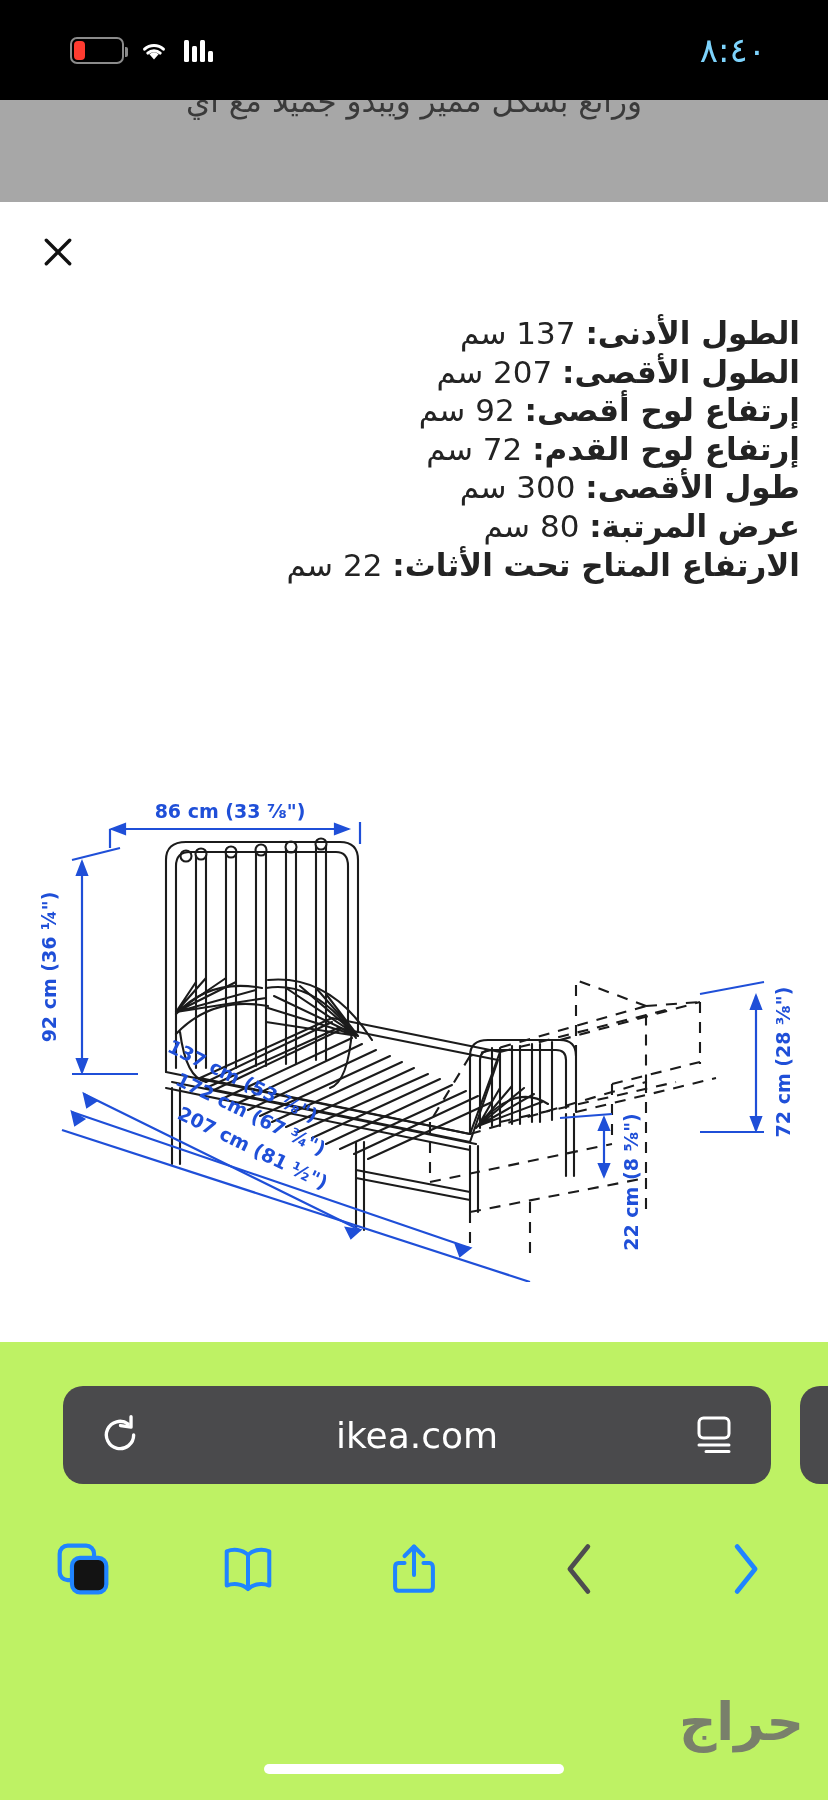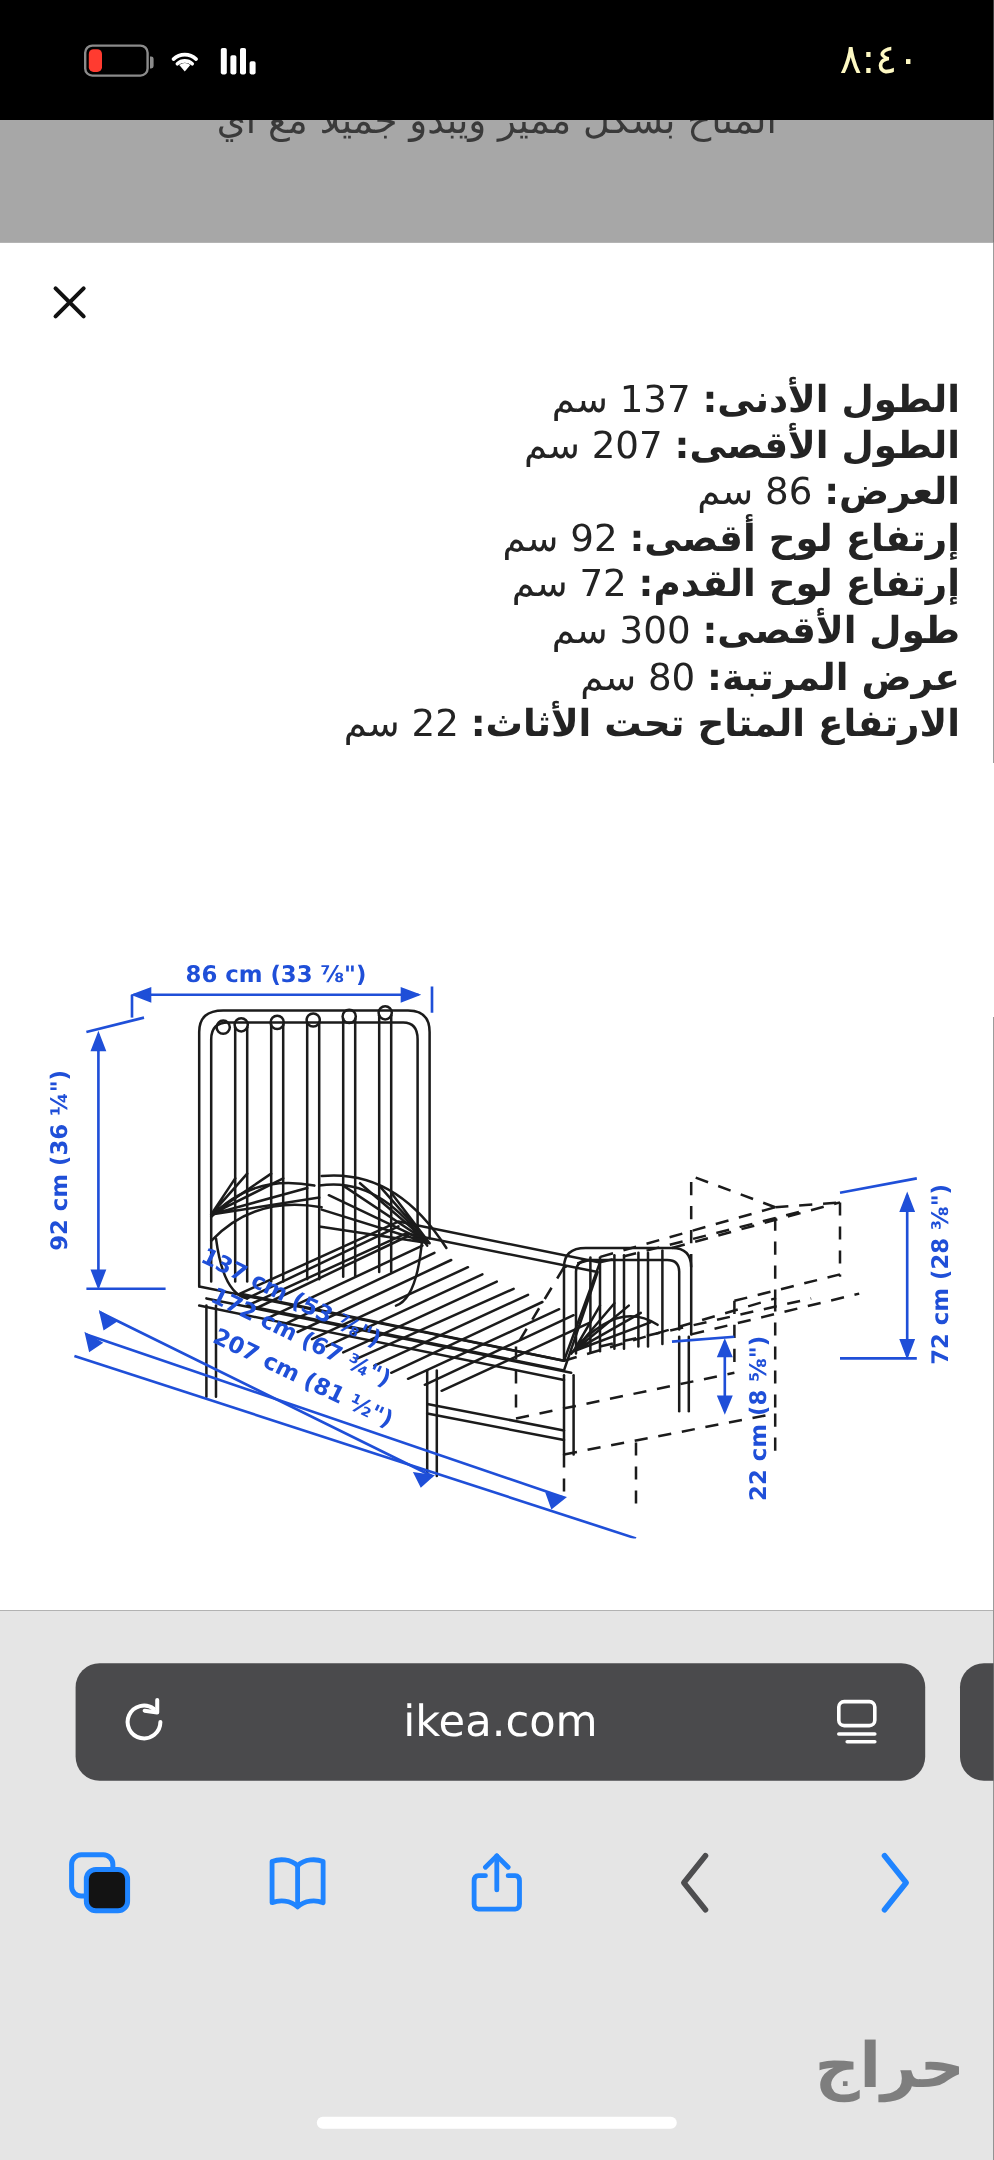--- a/index.html
+++ b/index.html
@@ -31,21 +31,21 @@
     position:absolute;left:2px;top:2px;bottom:2px;width:22%;
     background:#ff3b30;border-radius:4px;
   }
   .wifi{width:30px;height:24px;position:relative;display:block;}
   .bars{display:flex;align-items:flex-end;gap:3px;height:24px;}
   .bars i{display:block;width:5px;background:#fff;border-radius:1.5px;}
   .bars i:nth-child(1){height:22px;}
   .bars i:nth-child(2){height:16px;}
   .bars i:nth-child(3){height:22px;}
   .bars i:nth-child(4){height:11px;}
-  .clock{color:#fef9c3;font-size:34px;letter-spacing:1px;font-weight:400;}
+  .clock{color:#7dd3fc;font-size:34px;letter-spacing:1px;font-weight:400;}
 
   
   .page-behind{
     position:absolute;left:0;top:100px;width:828px;height:102px;
     background:#a7a7a7;overflow:hidden;
   }
   .page-behind .bh{
     direction:rtl;text-align:center;color:#3a3a3a;
     font-size:31px;line-height:50px;font-weight:400;
     padding:0 30px;
@@ -80,21 +80,21 @@
 
   
   .drawing{
     position:absolute;left:0;top:580px;width:828px;height:500px;
   }
   .drawing svg{display:block;width:828px;height:500px;}
 
   
   .browser{
     position:absolute;left:0;top:1342px;width:828px;height:458px;
-    background:#e5e5e5;
+    background:#bef264;
   }
   .urlrow{
     position:absolute;left:0;top:44px;width:828px;height:98px;
   }
   .urlbar{
     position:absolute;left:63px;top:0;width:708px;height:98px;
     background:#4a4a4c;border-radius:20px;
     display:flex;align-items:center;justify-content:space-between;
     box-sizing:border-box;padding:0 28px;
   }
@@ -146,35 +146,34 @@
       <i></i>
         <i></i>
         <i></i>
         <i></i>
     </span>
   </div>
   <div class="clock">٨:٤٠</div>
 </div>
 
 <div class="page-behind">
-  <div class="bh clip">المتاح بشكل مميز ويبدو جميلاً مع أي</div>
+  <div class="bh clip">ورائع بشكل مميز ويبدو جميلاً مع أي</div>
 </div>
 
 <div class="sheet">
 
   <button class="close-btn">
     <svg viewBox="0 0 32 32" width="34" height="34" aria-hidden="true">
       <path d="M5 5 L27 27 M27 5 L5 27" stroke="#111" stroke-width="3.2" stroke-linecap="round"></path>
     </svg>
   </button>
 
   <div class="specs">
     <div class="spec-line"><b>الطول الأدنى:</b> <span>137 سم</span></div>
     <div class="spec-line"><b>الطول الأقصى:</b> <span>207 سم</span></div>
-    <div class="spec-line"><b>العرض:</b> <span>86 سم</span></div>
     <div class="spec-line"><b>إرتفاع لوح أقصى:</b> <span>92 سم</span></div>
     <div class="spec-line"><b>إرتفاع لوح القدم:</b> <span>72 سم</span></div>
     <div class="spec-line"><b>طول الأقصى:</b> <span>300 سم</span></div>
     <div class="spec-line"><b>عرض المرتبة:</b> <span>80 سم</span></div>
     <div class="spec-line"><b>الارتفاع المتاح تحت الأثاث:</b> <span>22 سم</span></div>
   </div>
 
   <div class="drawing">
   <svg viewBox="0 0 828 500" xmlns="http://www.w3.org/2000/svg" aria-hidden="true">
     <g fill="none" stroke="#1b1b1b" stroke-width="2.1" stroke-linecap="round" stroke-linejoin="round">

